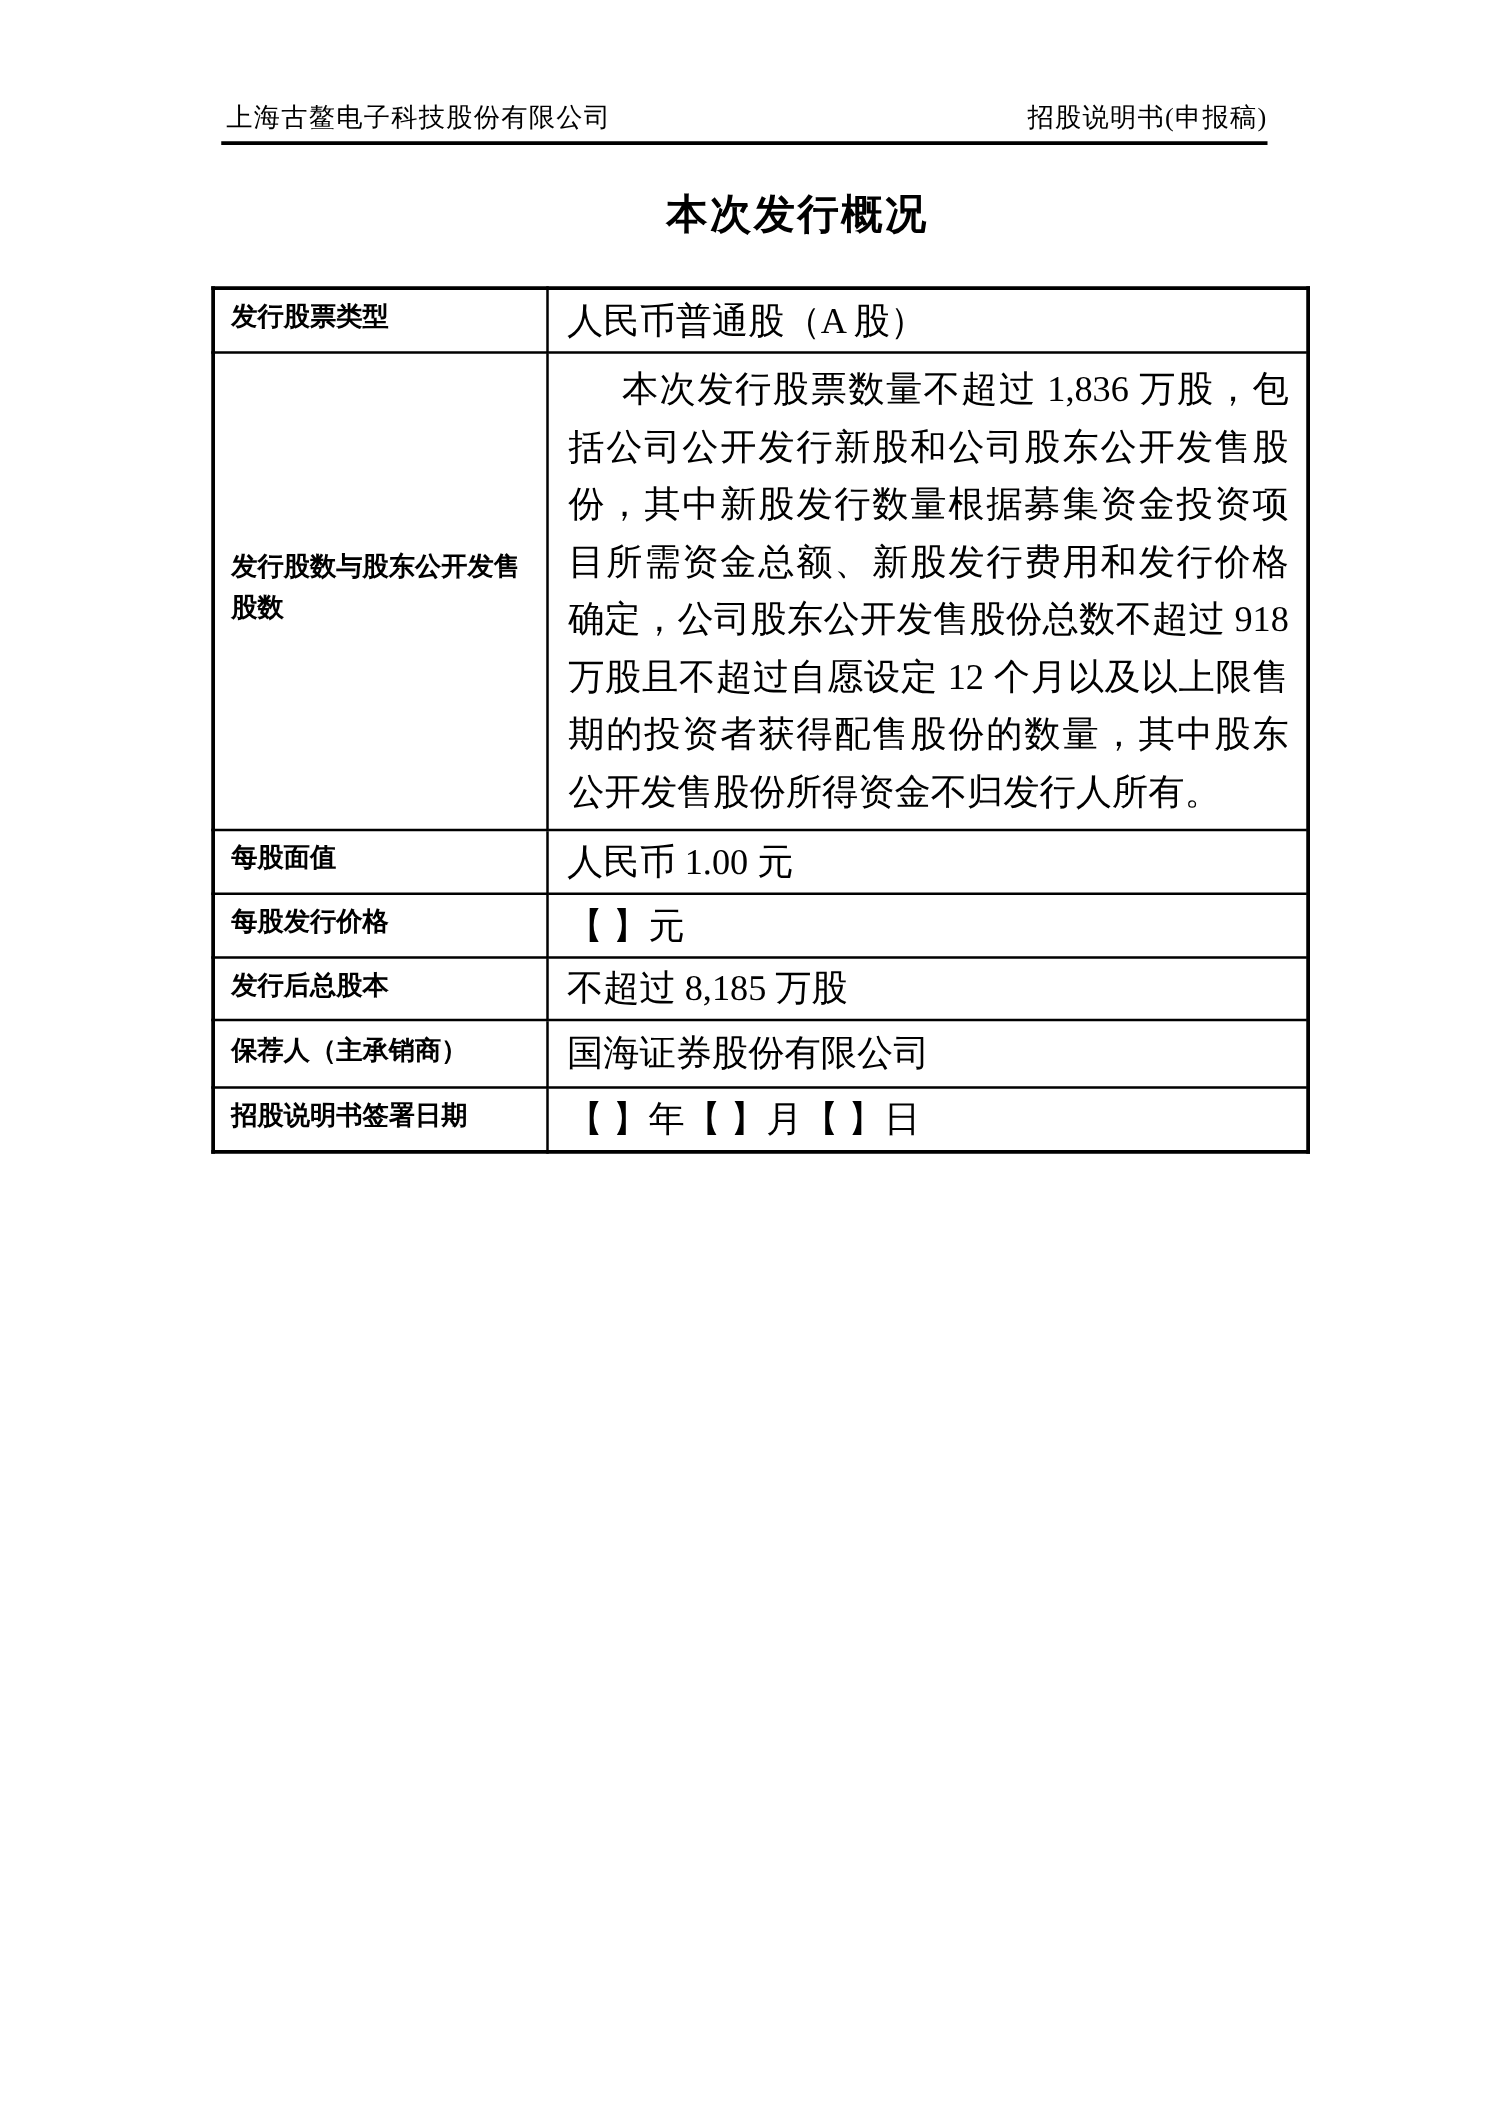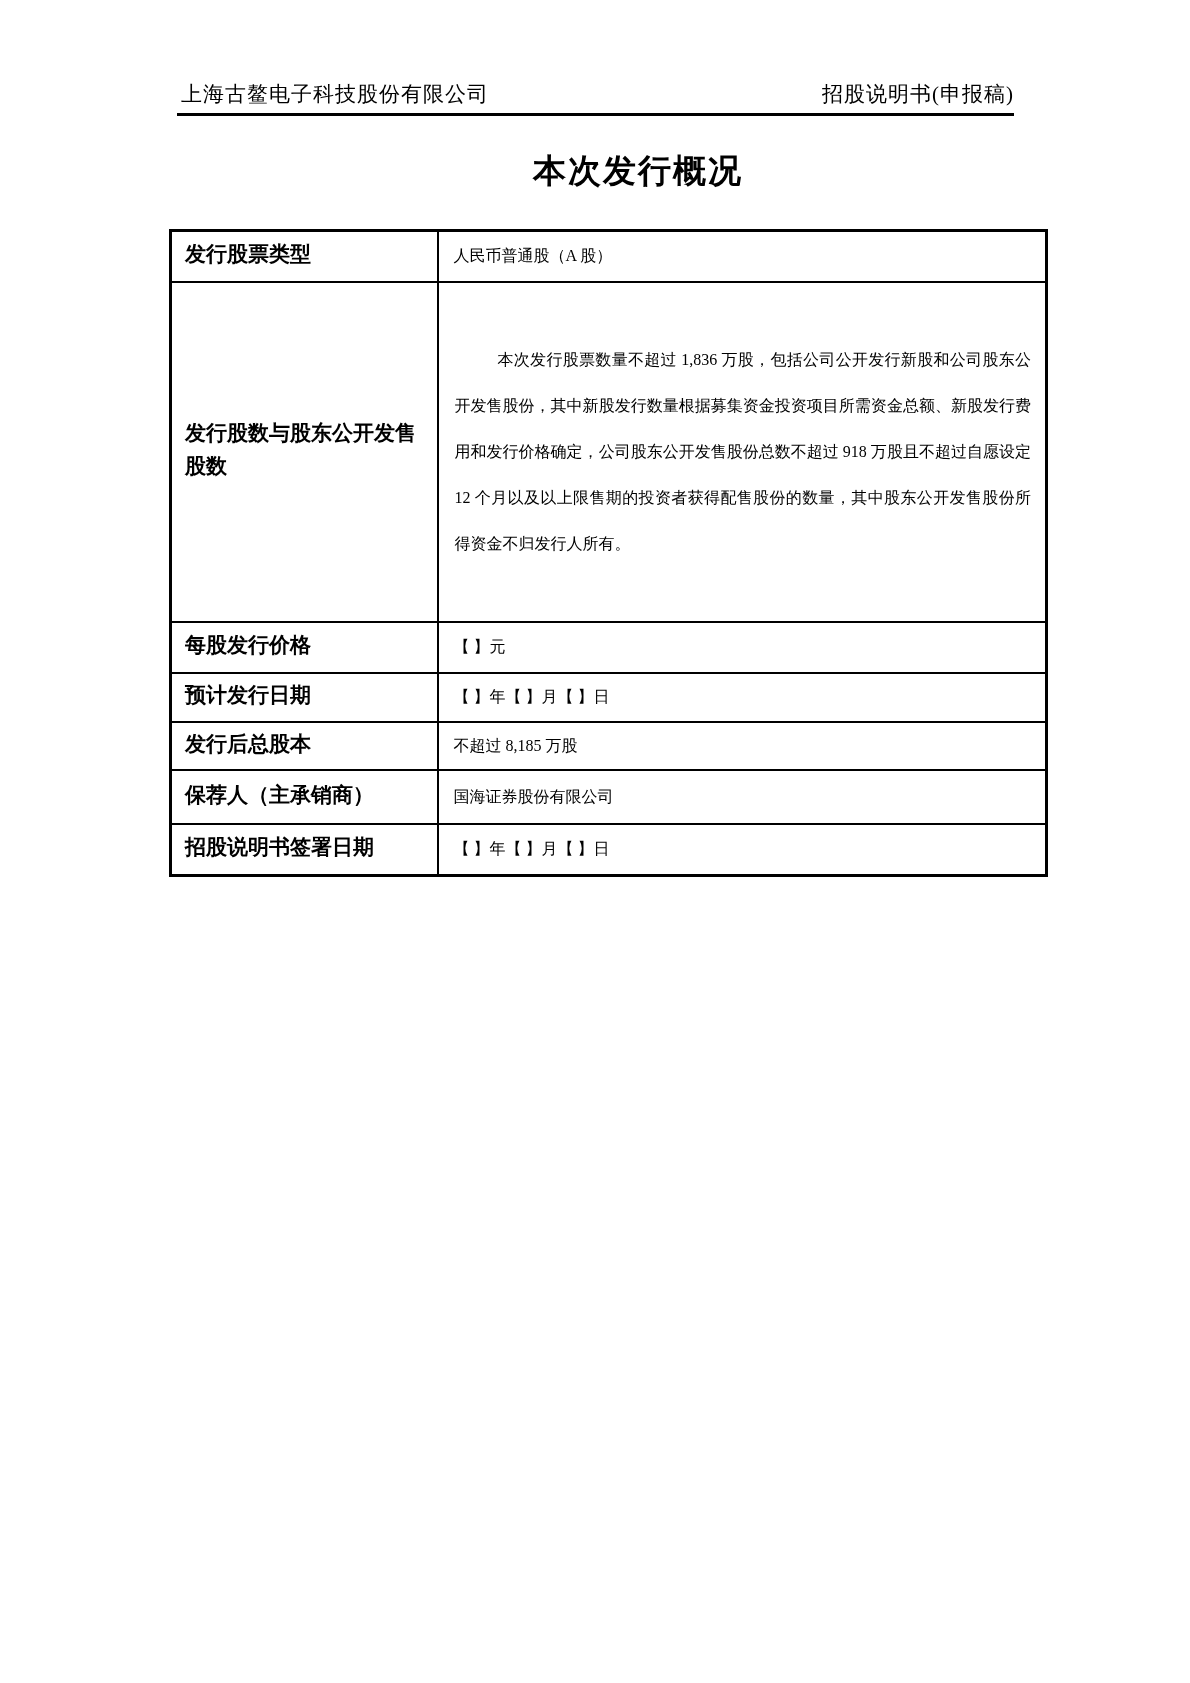--- a/index.html
+++ b/index.html
@@ -67,21 +67,21 @@
   col.c-value { width: 609px; }
   td.label {
     font-family: "Liberation Sans", sans-serif;
     font-weight: bold;
     font-size: 21px;
     line-height: 1.55;
     padding: 0 18px 4px 13px;
   }
   td.value {
     font-family: "Liberation Serif", serif;
-    font-size: 16px;
+    font-size: 29px;
     padding: 4px 14px 4px 15px;
   }
   td.value.paragraph {
     vertical-align: middle;
     text-indent: 43px;
     text-align: justify;
     line-height: 46px;
     padding: 6px 14px 6px 16px;
   }
   tr.h41 td { height: 41px; }
@@ -120,26 +120,26 @@
     <tbody>
       <tr class="h41">
         <td class="label">发行股票类型</td>
         <td class="value">人民币普通股（A 股）</td>
       </tr>
       <tr class="tall">
         <td class="label">发行股数与股东公开发售股数</td>
         <td class="value paragraph">本次发行股票数量不超过 1,836 万股，包括公司公开发行新股和公司股东公开发售股份，其中新股发行数量根据募集资金投资项目所需资金总额、新股发行费用和发行价格确定，公司股东公开发售股份总数不超过 918 万股且不超过自愿设定 12 个月以及以上限售期的投资者获得配售股份的数量，其中股东公开发售股份所得资金不归发行人所有。</td>
       </tr>
       <tr class="h41">
+        <td class="label">每股面值</td>
+        <td class="value">人民币 1.00 元</td>
+      </tr>
+      <tr class="h41">
         <td class="label">每股发行价格</td>
         <td class="value">【 】元</td>
-      </tr>
-      <tr class="h39">
-        <td class="label">预计发行日期</td>
-        <td class="value">【 】年【 】月【 】日</td>
       </tr>
       <tr class="h38">
         <td class="label">发行后总股本</td>
         <td class="value">不超过 8,185 万股</td>
       </tr>
       <tr class="h44">
         <td class="label">保荐人（主承销商）</td>
         <td class="value">国海证券股份有限公司</td>
       </tr>
       <tr class="h41">

